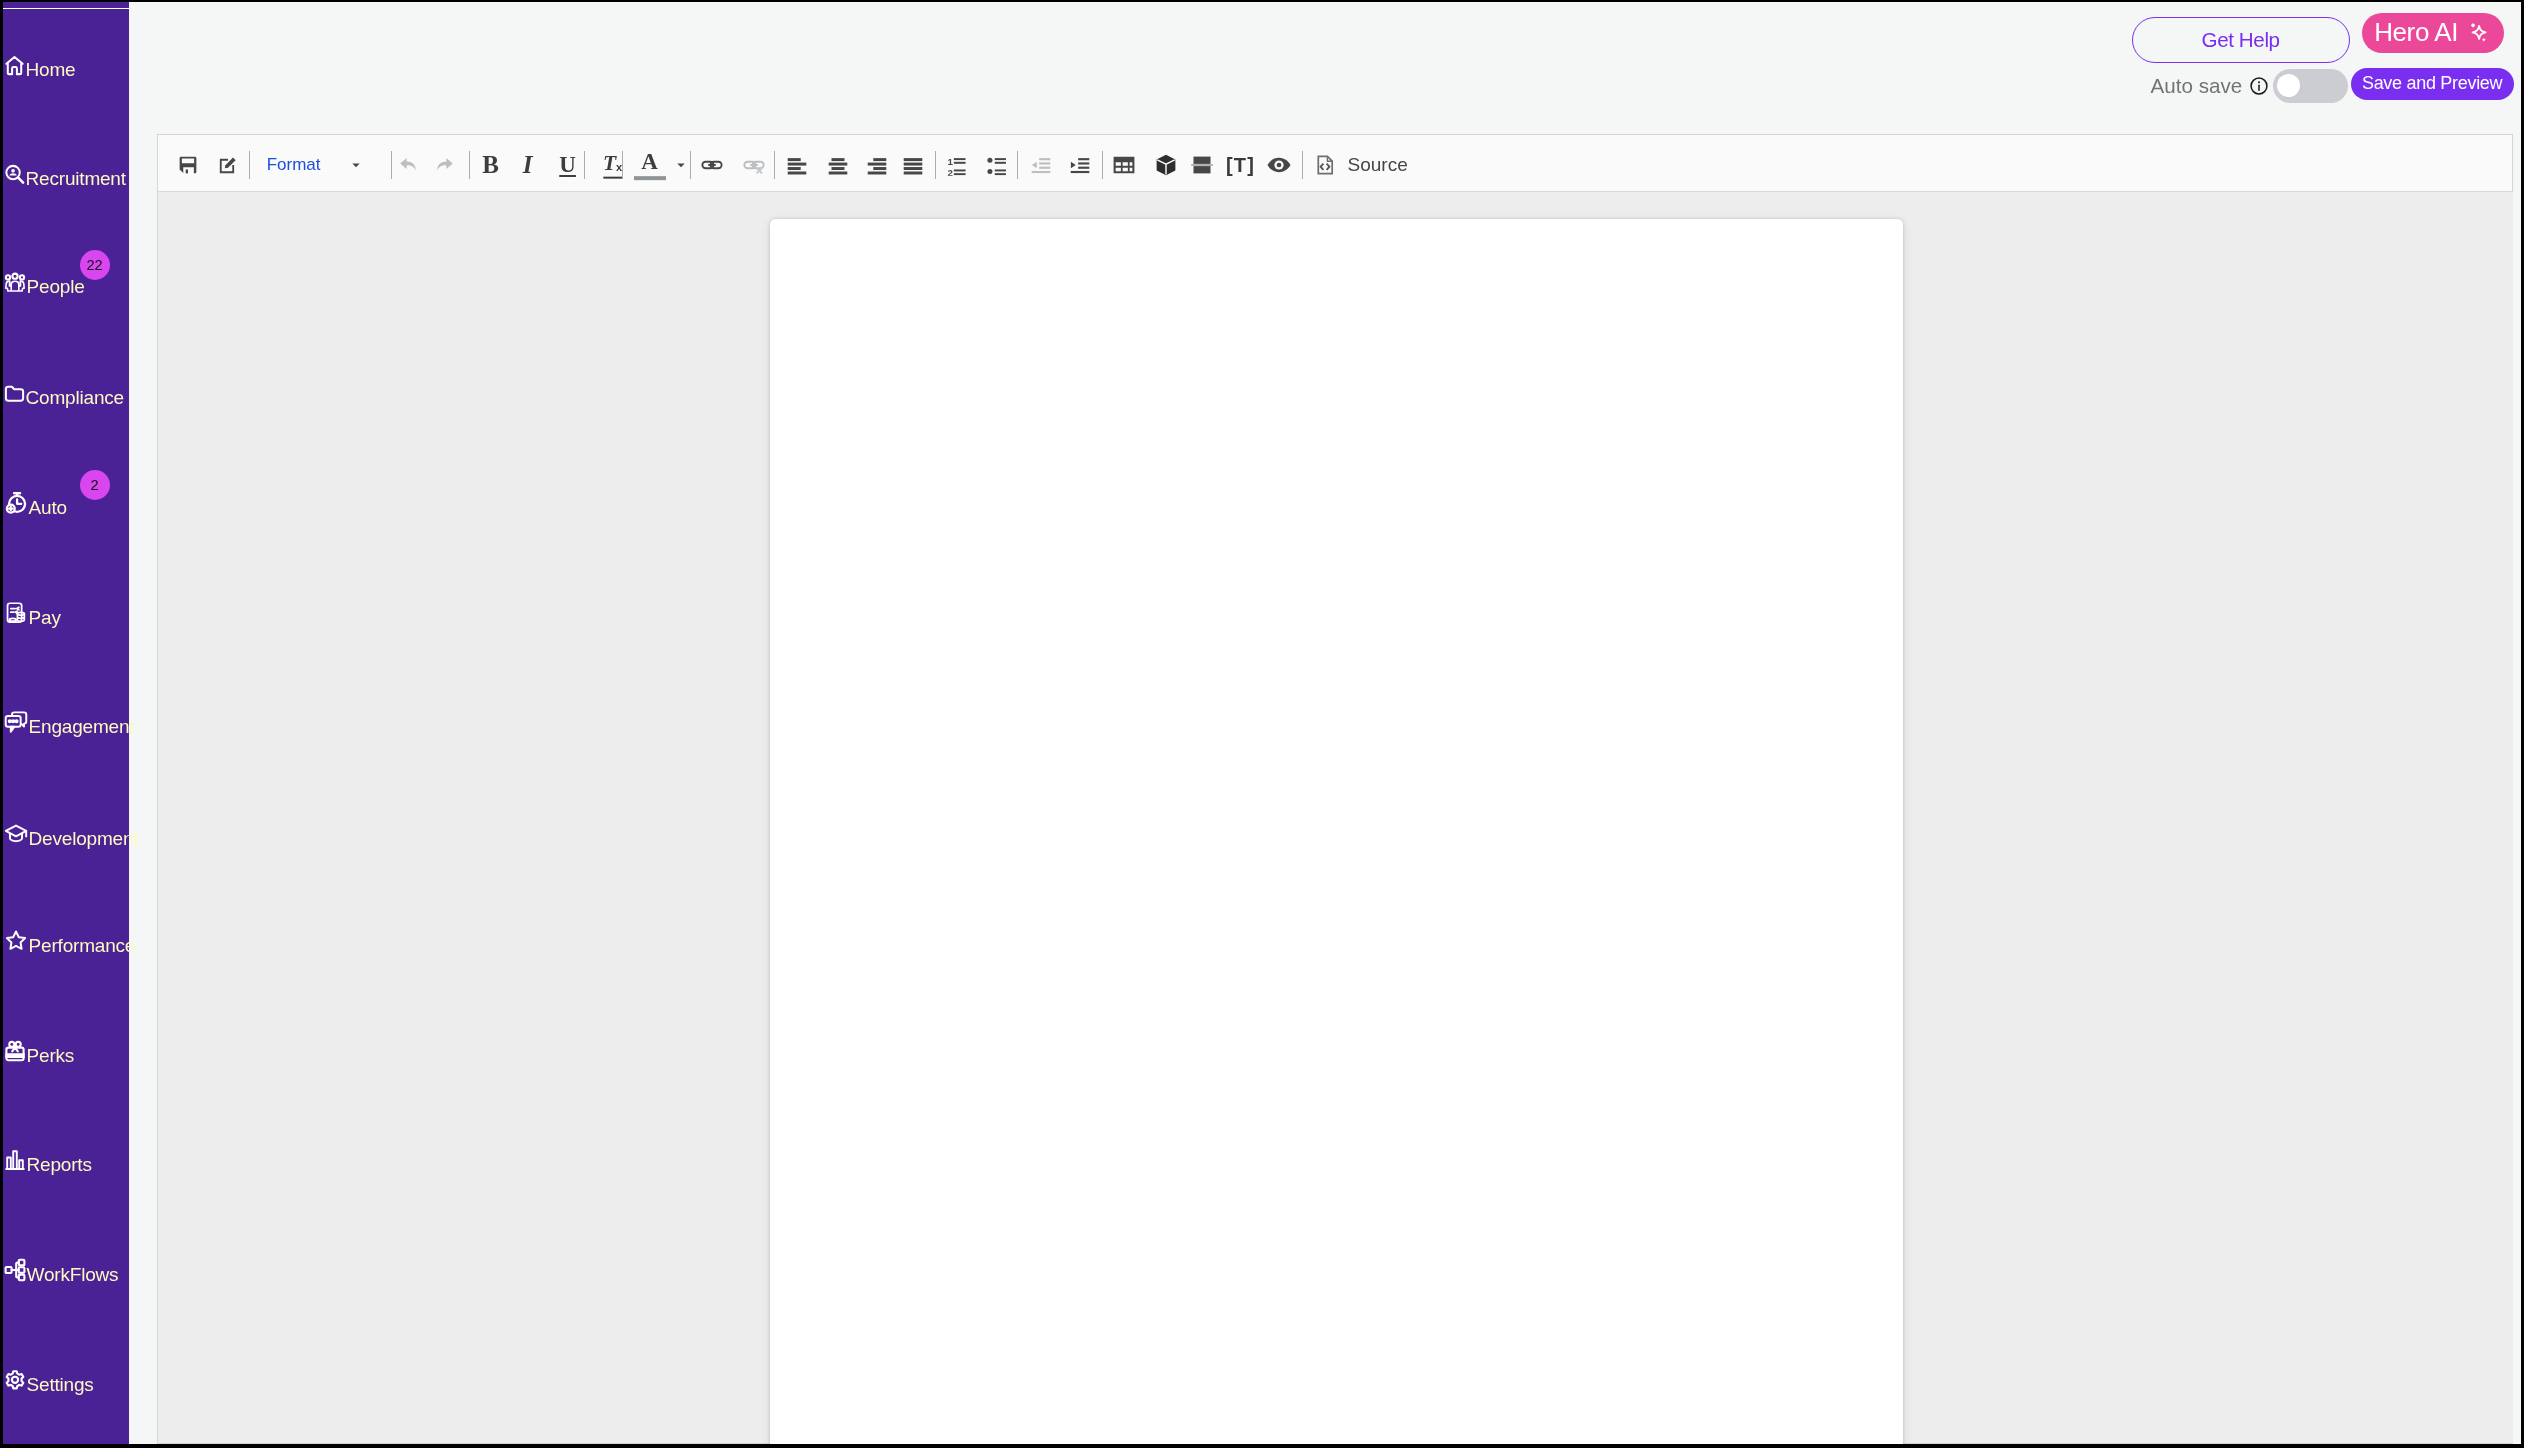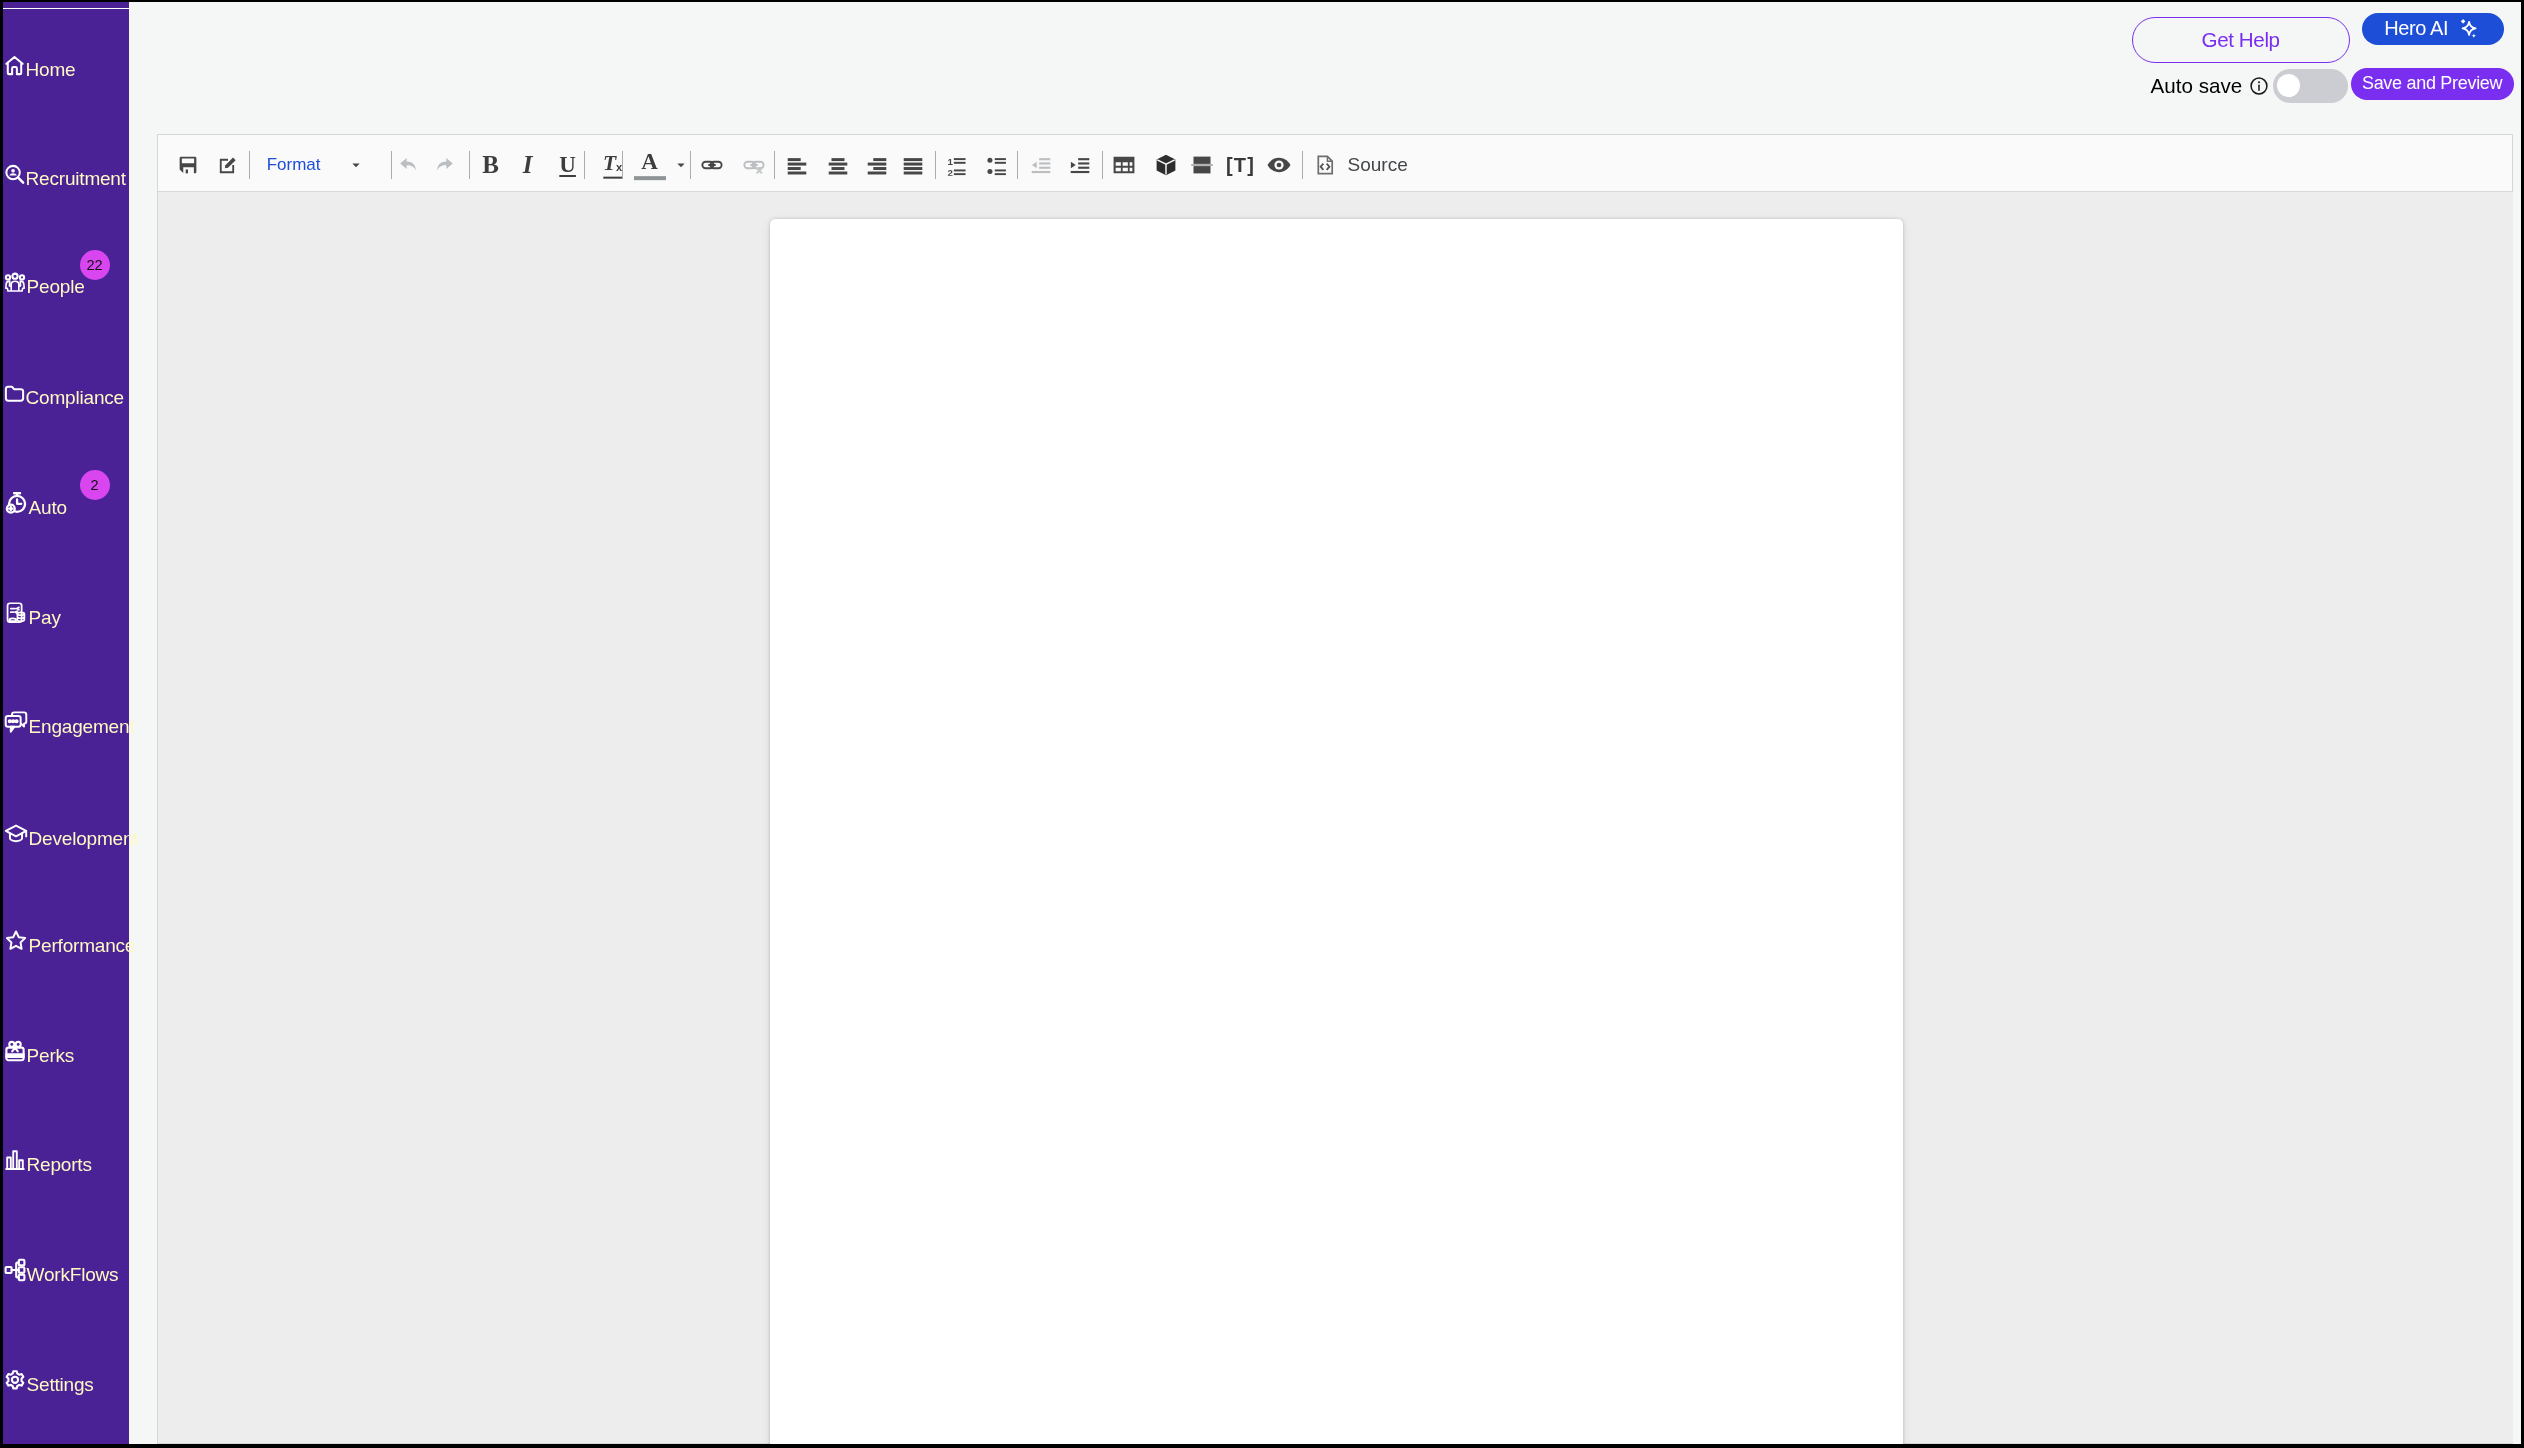--- a/index.html
+++ b/index.html
@@ -12,22 +12,22 @@
 .nav .lbl{margin-top:8.6px;font-size:19px;line-height:23px;letter-spacing:-0.2px;white-space:nowrap}
 .badge{position:absolute;width:30px;height:30px;border-radius:50%;background:#d946ef;color:#111;
 font-size:14.6px;font-weight:400;display:flex;align-items:center;justify-content:center}
 .pill{border-radius:859px;display:flex;align-items:center;justify-content:center;white-space:nowrap}
 #bc{position:absolute;left:153px;top:67px;height:34px;display:flex;align-items:center;font-size:20px;letter-spacing:-0.3px}
 #bc .t1{color:#5d6066}
 #bc .sep{color:#3b3e44;margin:0 19px 0 15.5px;font-size:27.5px;font-weight:300}
 #bc .t2{color:#7a2ef0;font-size:22.3px;letter-spacing:-0.2px}
 #walk{margin-left:7.7px;height:34px;padding:0 22.3px;border:1.7px solid #7a2ef0;color:#7a2ef0;font-size:20px;letter-spacing:-0.2px}
 #gethelp{position:absolute;left:2129px;top:15px;width:218px;height:46px;border:1.7px solid #7a2ef0;color:#7a2ef0;font-size:20.6px;letter-spacing:-0.4px}
-#heroai{position:absolute;left:2359px;top:11.2px;width:142px;height:32px;background:#1d4ed8;color:#fff;font-size:20px;letter-spacing:-0.4px}
-#autosave{position:absolute;left:2148px;top:67px;height:34px;display:flex;align-items:center;color:#000000;font-size:20.6px}
+#heroai{position:absolute;left:2359px;top:11.2px;width:142px;height:40px;background:#ec4899;color:#fff;font-size:26px;letter-spacing:-0.4px}
+#autosave{position:absolute;left:2148px;top:67px;height:34px;display:flex;align-items:center;color:#737373;font-size:20.6px}
 #toggle{position:absolute;left:2270px;top:67px;width:75px;height:34px;border-radius:17px;background:#cbcdd2}
 #knob{position:absolute;left:4.3px;top:5.2px;width:23px;height:23px;border-radius:50%;background:#fff}
 #savprev{position:absolute;left:2348px;top:66px;width:163px;height:32px;background:#7a2ef0;color:#fff;font-size:18px;letter-spacing:-0.3px}
 #editor{position:absolute;left:154px;top:132px;width:2356px;height:1310px;border:0.9px solid #d5d5d5;background:#fafafa}
 #canvas{position:absolute;left:0;top:56px;width:2355px;height:1252px;background:#ededee;border-top:0.9px solid #d8d8d8}
 #page{position:absolute;left:612px;top:27px;width:1133px;height:1289px;background:#fff;border-radius:5.2px;
 box-shadow:0 0.9px 3.4px rgba(0,0,0,0.18), 0 3.4px 12px rgba(0,0,0,0.08)}
 .ti{position:absolute;top:30px;transform:translate(-50%,-50%);display:flex;align-items:center;justify-content:center}
 .tsep{position:absolute;top:16.3px;width:1.3px;height:28px;background:#aaadaf}
 .tt{color:#3f3f3f;font-size:17px;white-space:nowrap}

